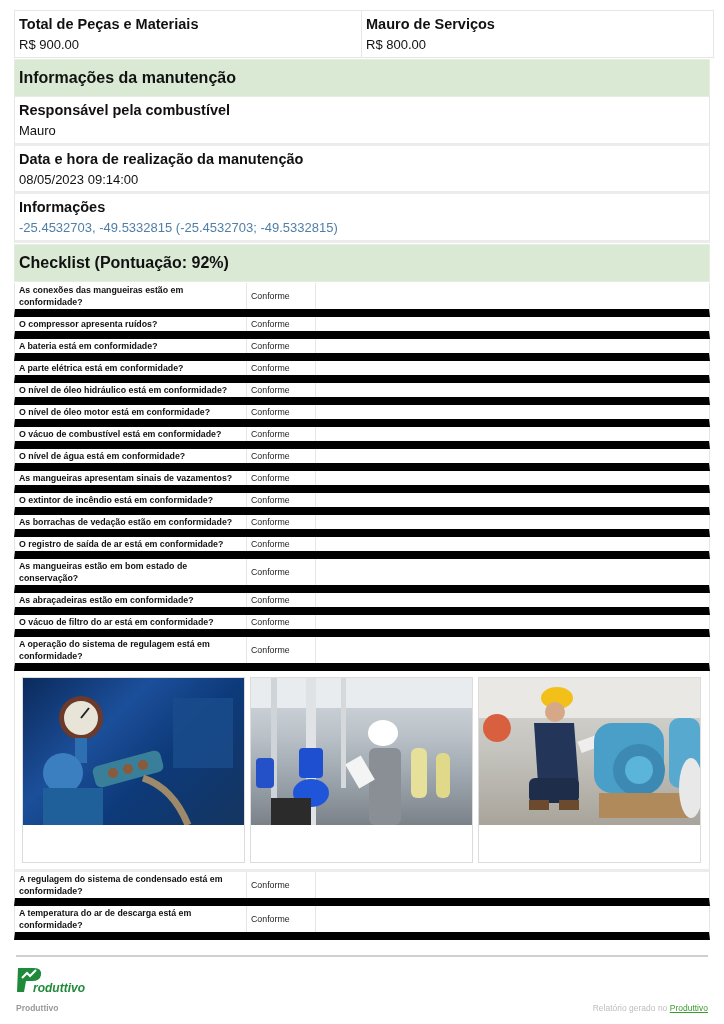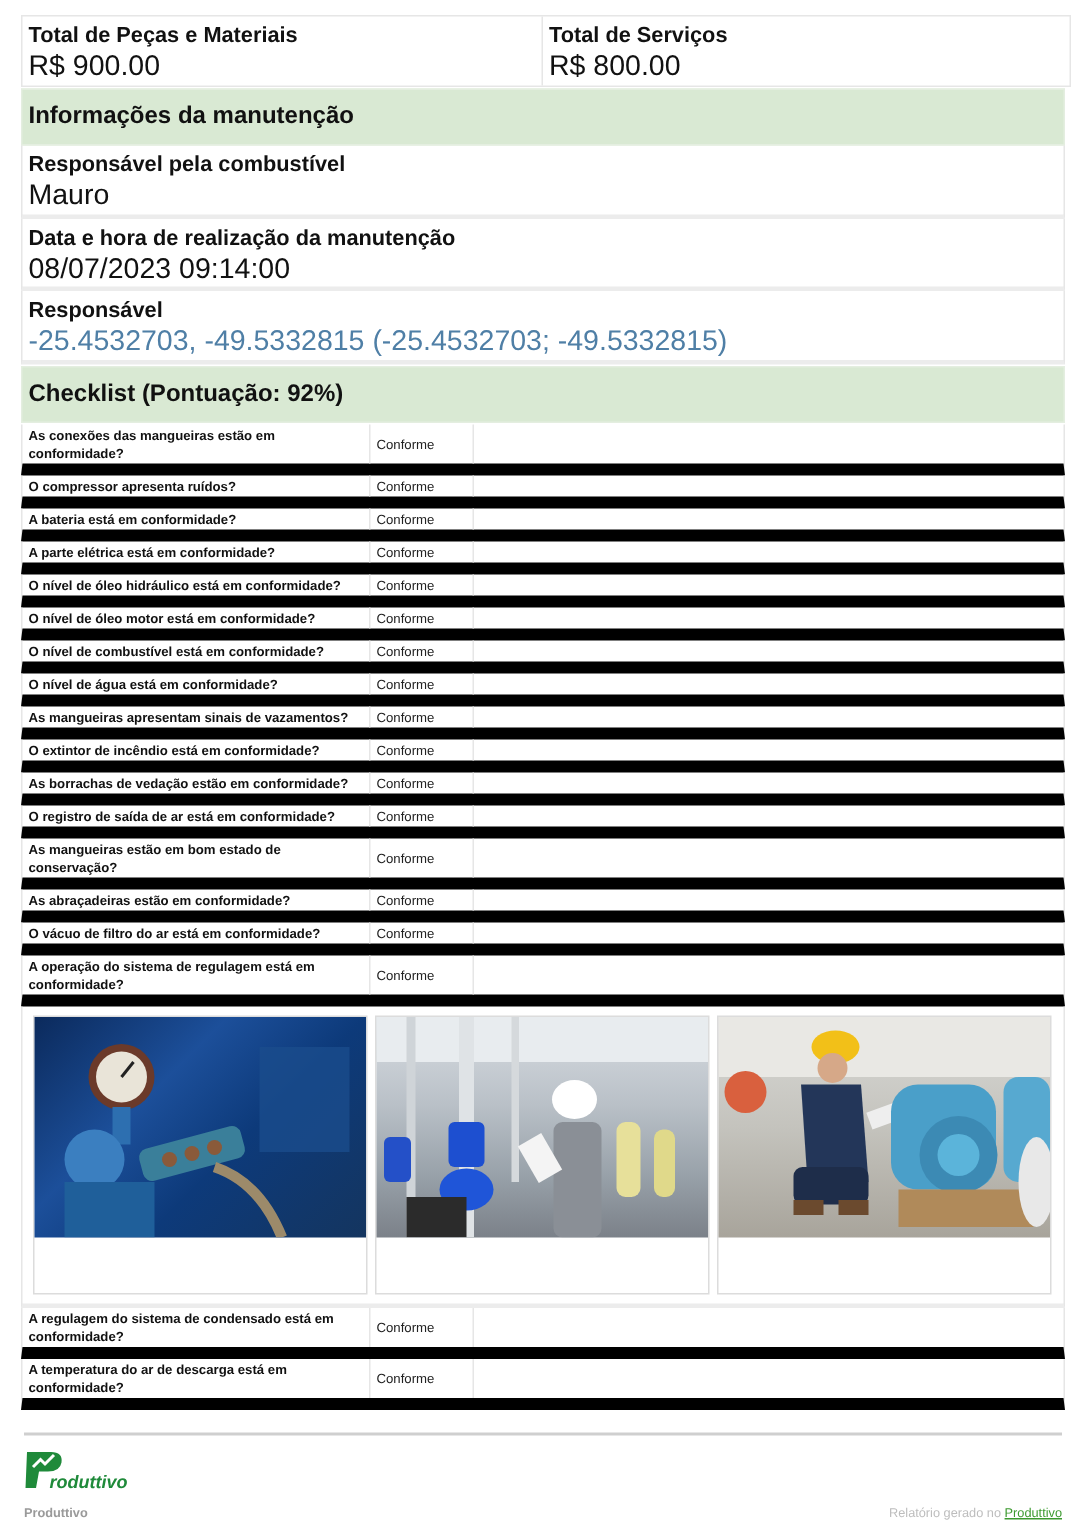--- a/index.html
+++ b/index.html
@@ -5,21 +5,21 @@
   * { box-sizing: border-box; margin: 0; padding: 0; }
   html, body { width: 724px; height: 1024px; background: #ffffff; overflow: hidden; }
   body { font-family: "Liberation Sans", sans-serif; color: #111; position: relative; }
 
   .page { position: absolute; left: 14px; top: 10px; width: 696px; }
 
   .totals { display: flex; width: 700px; border: 1px solid #e6e6e6; height: 48px; }
   .totals .cell { flex: 0 0 347px; padding: 3px 4px; border-right: 1px solid #e6e6e6; }
   .totals .cell:last-child { border-right: none; flex: 1; }
   .lbl { font-weight: bold; font-size: 14.5px; line-height: 20px; color: #111; }
-  .val { font-size: 19px; line-height: 22px; color: #111; }
+  .val { font-size: 13px; line-height: 22px; color: #111; }
 
   .section-head { background: #d9e9d3; height: 38px; display: flex; align-items: center; padding-left: 4px;
                   font-weight: bold; font-size: 16px; color: #111; border: 1px solid #e4eee0; margin-top: 1px; }
 
   .info-row { border: 1px solid #e6e6e6; border-top: none; padding: 3px 4px 2px 4px; height: 48.5px; border-bottom: 3px solid #ececec; }
   .loc { color: #4f7fa6; }
 
   .check { margin-top: 1px; }
   .crow { display: flex; border-bottom: 8px solid #000000; border-left: 1px solid #e6e6e6; border-right: 1px solid #e6e6e6; }
   .crow .q { width: 232px; padding: 2px 4px; font-size: 8.8px; font-weight: bold; line-height: 12px; display: flex; align-items: center; border-right: 1px solid #e6e6e6; }
@@ -46,37 +46,37 @@
 <body>
 
 <div class="page">
 
   <div class="totals">
     <div class="cell">
       <div class="lbl">Total de Peças e Materiais</div>
       <div class="val">R$ 900.00</div>
     </div>
     <div class="cell">
-      <div class="lbl">Total de Serviços</div>
+      <div class="lbl">Mauro de Serviços</div>
       <div class="val">R$ 800.00</div>
     </div>
   </div>
 
   <div class="section-head">Informações da manutenção</div>
 
   <div class="info-row">
     <div class="lbl">Responsável pela combustível</div>
     <div class="val">Mauro</div>
   </div>
   <div class="info-row">
     <div class="lbl">Data e hora de realização da manutenção</div>
-    <div class="val">08/07/2023 09:14:00</div>
+    <div class="val">08/05/2023 09:14:00</div>
   </div>
   <div class="info-row">
-    <div class="lbl">Responsável</div>
+    <div class="lbl">Informações</div>
     <div class="val loc">-25.4532703, -49.5332815 (-25.4532703; -49.5332815)</div>
   </div>
 
   <div class="section-head">Checklist (Pontuação: 92%)</div>
 
   <div class="check">
     <div class="crow h2">
         <div class="q">As conexões das mangueiras estão em conformidade?</div>
         <div class="a">Conforme</div>
         <div class="c"></div>
@@ -100,21 +100,21 @@
         <div class="q">O nível de óleo hidráulico está em conformidade?</div>
         <div class="a">Conforme</div>
         <div class="c"></div>
       </div>
     <div class="crow h1">
         <div class="q">O nível de óleo motor está em conformidade?</div>
         <div class="a">Conforme</div>
         <div class="c"></div>
       </div>
     <div class="crow h1">
-        <div class="q">O nível de combustível está em conformidade?</div>
+        <div class="q">O vácuo de combustível está em conformidade?</div>
         <div class="a">Conforme</div>
         <div class="c"></div>
       </div>
     <div class="crow h1">
         <div class="q">O nível de água está em conformidade?</div>
         <div class="a">Conforme</div>
         <div class="c"></div>
       </div>
     <div class="crow h1">
         <div class="q">As mangueiras apresentam sinais de vazamentos?</div>

